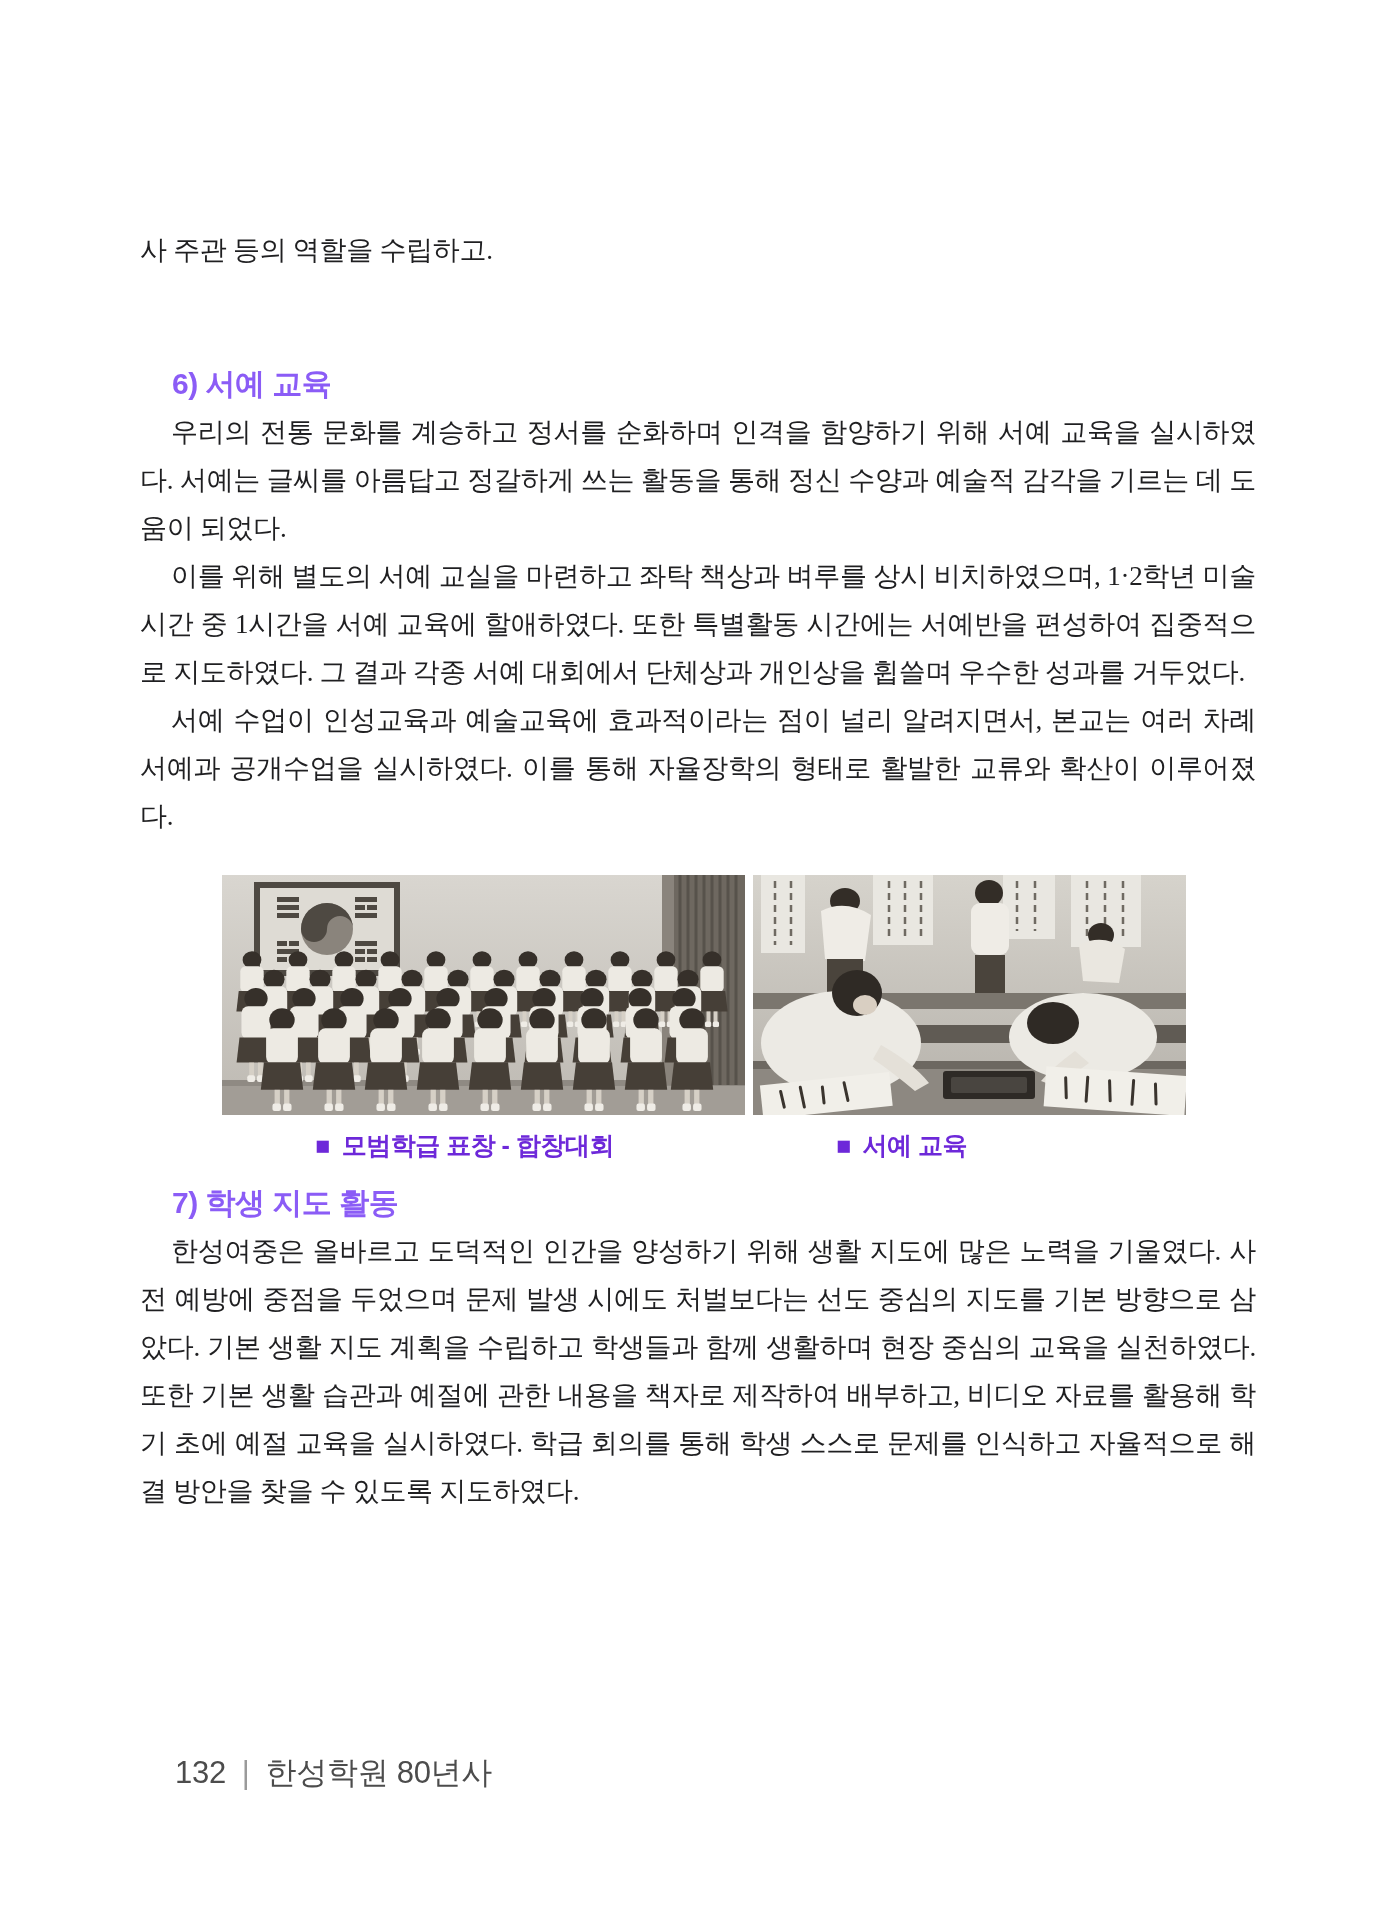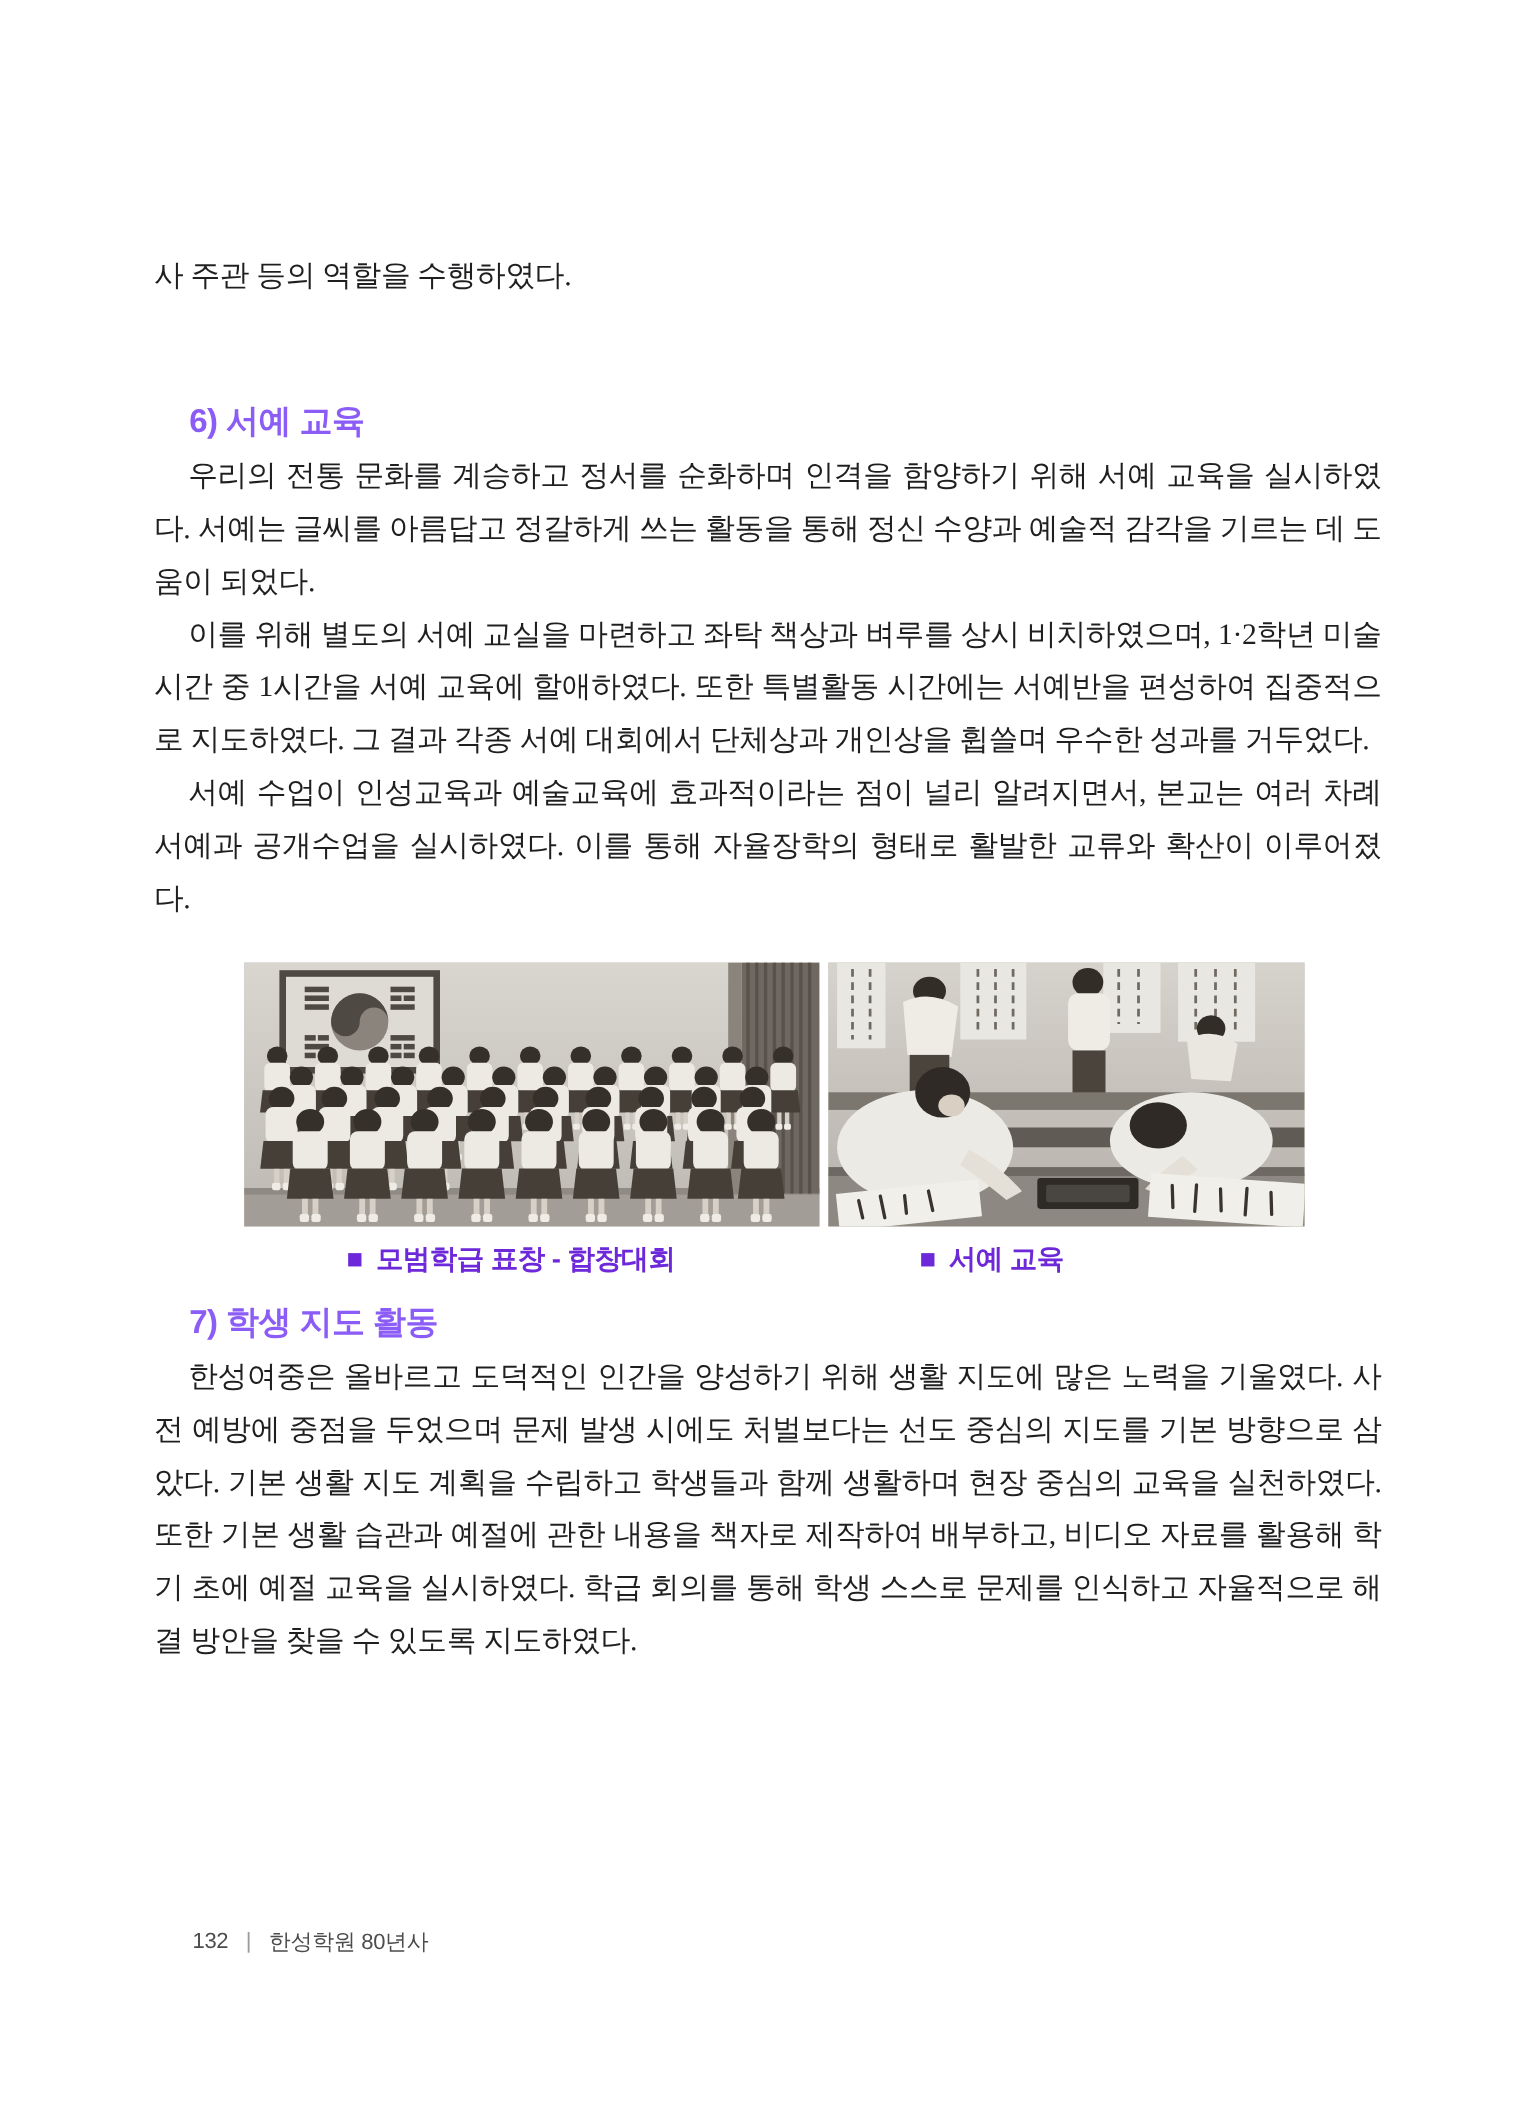--- a/index.html
+++ b/index.html
@@ -42,32 +42,32 @@
     font-family:"Liberation Sans", sans-serif;
     font-weight:700;font-size:25px;line-height:36px;color:#6d28d9;
     text-align:center;letter-spacing:-0.5px;
   }
   .caption.left{width:523px;transform:translateX(-19px);}
   .caption.right{width:433px;transform:translateX(-68px);}
   .caption .sq{display:inline-block;margin-right:12px;}
   .footer{
     position:absolute;left:175px;top:1752px;
     font-family:"Liberation Sans", sans-serif;
-    font-size:20px;color:#4c4c4c;letter-spacing:-0.3px;
+    font-size:31px;color:#4c4c4c;letter-spacing:-0.3px;
     display:flex;align-items:center;
   }
   .footer .divider{color:#9a9a9a;margin:0 16px;font-weight:400;}
 </style>
 </head>
 <body>
 
 <div class="page">
   <div class="content">
 
-    <p class="lead">사 주관 등의 역할을 수행하였다.</p>
+    <p class="lead">사 주관 등의 역할을 수립하고.</p>
 
     <h2 class="sec-heading first">6) 서예 교육</h2>
 
     <div class="paras">
       <p>우리의 전통 문화를 계승하고 정서를 순화하며 인격을 함양하기 위해 서예 교육을 실시하였다. 서예는 글씨를 아름답고 정갈하게 쓰는 활동을 통해 정신 수양과 예술적 감각을 기르는 데 도움이 되었다.</p>
       <p>이를 위해 별도의 서예 교실을 마련하고 좌탁 책상과 벼루를 상시 비치하였으며, 1·2학년 미술 시간 중 1시간을 서예 교육에 할애하였다. 또한 특별활동 시간에는 서예반을 편성하여 집중적으로 지도하였다. 그 결과 각종 서예 대회에서 단체상과 개인상을 휩쓸며 우수한 성과를 거두었다.</p>
       <p>서예 수업이 인성교육과 예술교육에 효과적이라는 점이 널리 알려지면서, 본교는 여러 차례 서예과 공개수업을 실시하였다. 이를 통해 자율장학의 형태로 활발한 교류와 확산이 이루어졌다.</p>
     </div>
 
     <div class="photo-row">

